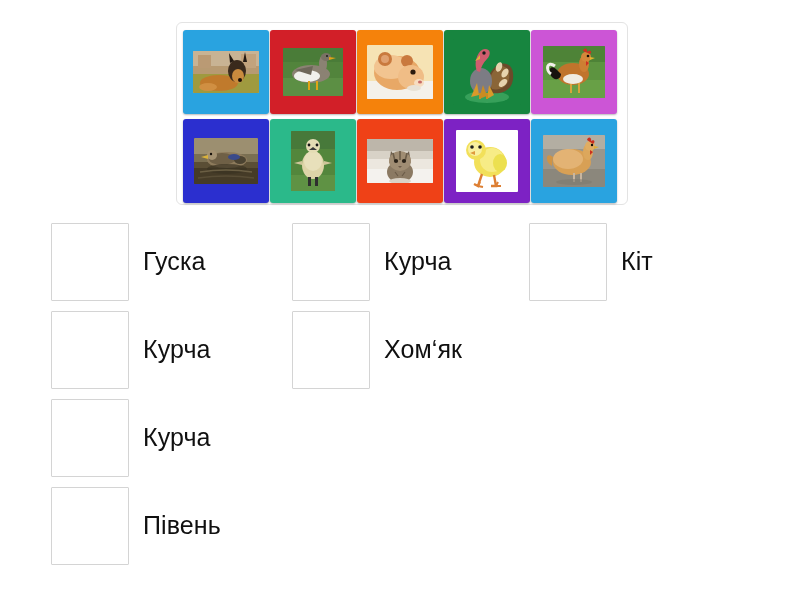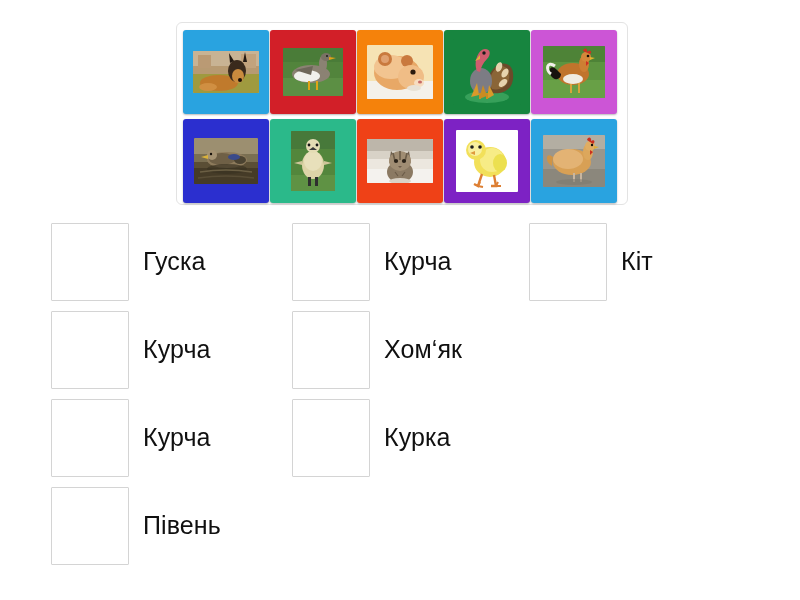--- a/index.html
+++ b/index.html
@@ -329,24 +329,20 @@
     </div>
   <div class="ans-col c2" id="ans-col-1">
       <div class="ans-item">
         <div class="drop-slot"></div>
         <div class="ans-label">Курча</div>
       </div>
       <div class="ans-item">
         <div class="drop-slot"></div>
         <div class="ans-label">Хом‘як</div>
       </div>
-      <div class="ans-item">
-        <div class="drop-slot"></div>
-        <div class="ans-label">Курка</div>
-      </div>
     </div>
   <div class="ans-col c3" id="ans-col-2">
       <div class="ans-item">
         <div class="drop-slot"></div>
         <div class="ans-label">Кіт</div>
       </div>
     </div>
 </div>
 
 </body></html>

